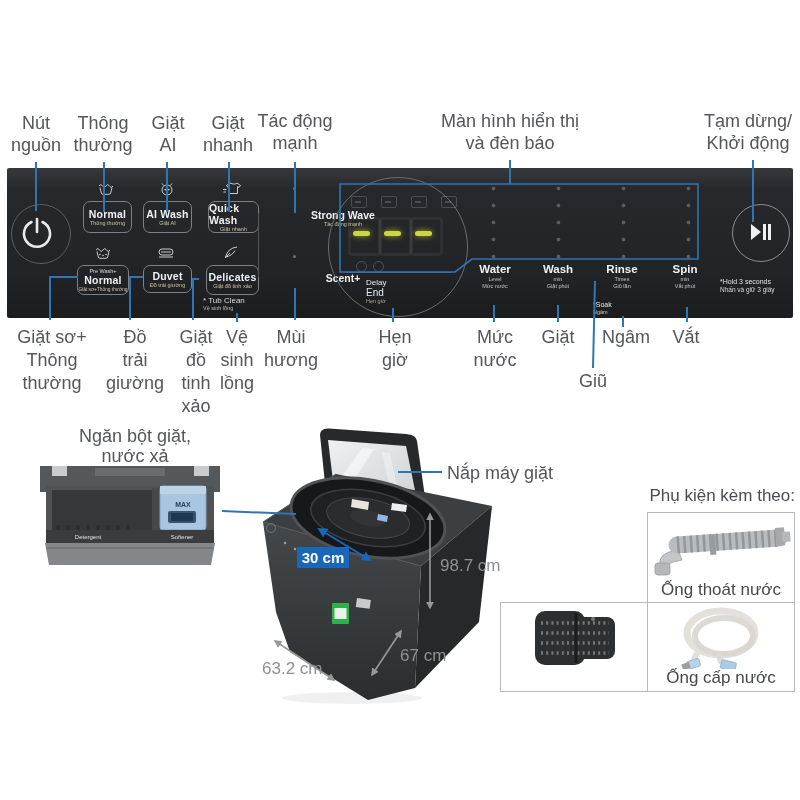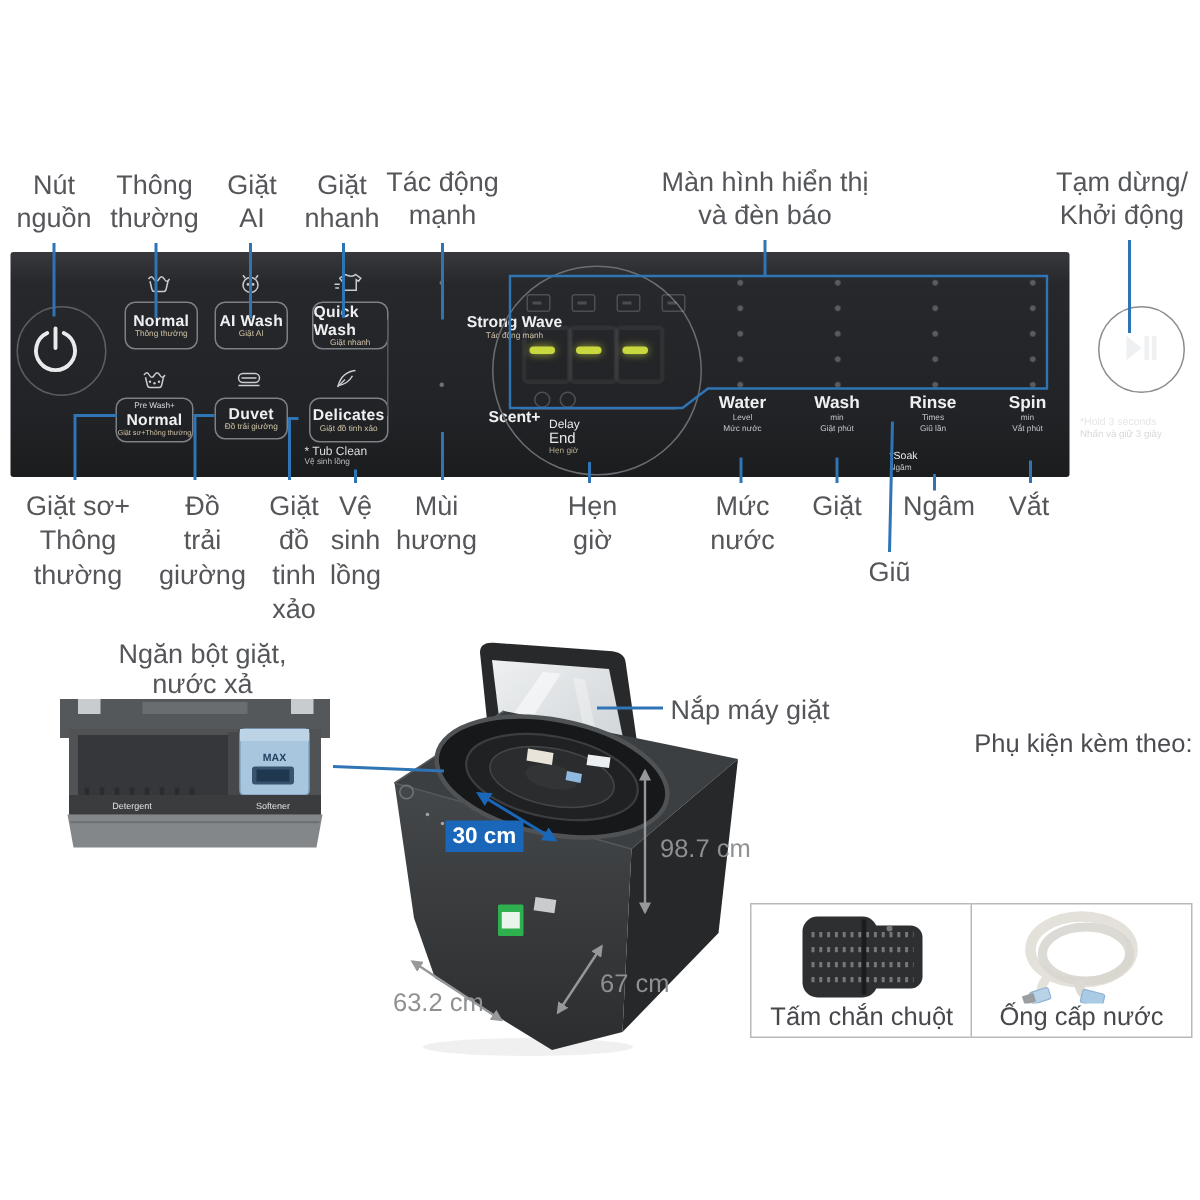--- a/index.html
+++ b/index.html
@@ -4,21 +4,21 @@
 <style>
   html,body{margin:0;padding:0;background:#fff;}
   #stage{position:relative;width:800px;height:800px;background:#fff;overflow:hidden;
          font-family:"Liberation Sans","DejaVu Sans",sans-serif;}
   .abs{position:absolute;}
   
   .callout{position:absolute;font-size:18px;line-height:22px;color:#54565a;
            text-align:center;white-space:pre-line;z-index:6;}
   .callout.b{line-height:23px;}
   
-  .panel{position:absolute;left:7px;top:168px;width:706px;height:150px;z-index:1;
+  .panel{position:absolute;left:7px;top:168px;width:786px;height:150px;z-index:1;
          background:linear-gradient(180deg,#37393c 0%,#27282b 14%,#222326 72%,#1b1c1e 100%);
          border-radius:2px;}
   .pbtn{position:absolute;border:1px solid #7d8084;border-radius:7px;display:flex;
         flex-direction:column;align-items:center;justify-content:center;color:#eef0f2;}
   .pbtn .nm{font-size:10.5px;font-weight:bold;line-height:12px;letter-spacing:.2px;}
   .pbtn .sb{font-size:5.5px;line-height:7px;color:#cfc3a6;}
   .pbtn .pre{font-size:5.5px;line-height:6px;color:#d8dadc;}
   .opt{position:absolute;text-align:center;color:#eef0f2;margin-left:48px;}
   .opt .nm{font-size:10.5px;font-weight:bold;line-height:12px;}
   .opt .sb{font-size:5.5px;line-height:7px;color:#cfc3a6;}
@@ -267,33 +267,44 @@
     <circle cx="325" cy="566" r="1.2" fill="#9fa2a5"></circle>
     <circle cx="271" cy="528" r="4.5" fill="none" stroke="#85888b" stroke-width="1" opacity="0.7"></circle>
 
     <rect x="332" y="603" width="17" height="21" rx="1" fill="#2fb04f"></rect>
     <rect x="334.5" y="608" width="12" height="11" fill="#e9f5ec"></rect>
     <rect x="357" y="598" width="14" height="9" fill="#c9cbcc" transform="rotate(8 357 598)"></rect>
   </svg>
 
   <div class="acctitle">Phụ kiện kèm theo:</div>
 
+  <div class="accbox" style="left:647px;top:512px;width:146px;height:90px;">
+    <svg style="position:absolute;left:3px;top:6px;" width="140" height="58" viewBox="0 0 140 58">
+      <path d="M10,52 q-5,-15 8,-19 l9,-2 4,10 -9,2 q-6,2 -5,9 Z" fill="#c3c6c8" stroke="#9a9da0" stroke-width="0.8"></path>
+      <rect x="4" y="44" width="15" height="12" rx="3" fill="#b5b8ba" stroke="#9a9da0" stroke-width="0.8"></rect>
+      <line x1="26" y1="26" x2="128" y2="19" stroke="#b9bcbe" stroke-width="17" stroke-linecap="round"></line>
+      <line x1="26" y1="26" x2="128" y2="19" stroke="#93969a" stroke-width="17" stroke-dasharray="2.5 4"></line>
+      <rect x="124" y="9" width="9" height="18" fill="#a6a9ab" transform="rotate(-4 124 9)"></rect>
+      <rect x="131" y="13" width="8" height="10" fill="#b5b8ba" transform="rotate(-4 131 13)"></rect>
+      <rect x="58" y="16" width="6" height="20" fill="#999c9e" transform="rotate(-4 58 16)"></rect>
+    </svg>
+    <div class="acccap">Ống thoát nước</div>
+  </div>
 
   <div class="accbox" style="left:500px;top:602px;width:147px;height:88px;">
     <svg style="position:absolute;left:28px;top:4px;" width="92" height="62" viewBox="0 0 92 62">
       <rect x="6" y="4" width="50" height="54" rx="10" fill="#2d2f31"></rect>
       <rect x="38" y="10" width="48" height="42" rx="8" fill="#2d2f31"></rect>
       <line x1="12" y1="16" x2="80" y2="16" stroke="#75787b" stroke-width="3.5" stroke-dasharray="2 3.2"></line>
       <line x1="12" y1="26" x2="80" y2="26" stroke="#75787b" stroke-width="3.5" stroke-dasharray="2 3.2"></line>
       <line x1="12" y1="36" x2="80" y2="36" stroke="#75787b" stroke-width="3.5" stroke-dasharray="2 3.2"></line>
       <line x1="12" y1="46" x2="80" y2="46" stroke="#75787b" stroke-width="3.5" stroke-dasharray="2 3.2"></line>
       <line x1="47" y1="6" x2="47" y2="56" stroke="#1b1c1e" stroke-width="3"></line>
       <circle cx="64" cy="12" r="2" fill="#75787b"></circle>
     </svg>
-    <div class="acccap">Tấm chắn chuột</div>
   </div>
 
   <div class="accbox" style="left:647px;top:602px;width:146px;height:88px;">
     <svg style="position:absolute;left:13px;top:2px;" width="120" height="64" viewBox="0 0 120 64">
       <ellipse cx="60" cy="28" rx="34" ry="22" fill="none" stroke="#e3e1da" stroke-width="7"></ellipse>
       <ellipse cx="63" cy="31" rx="29" ry="18" fill="none" stroke="#d8d6cf" stroke-width="6" opacity="0.9"></ellipse>
       <path d="M38,46 q-7,7 -4,13" fill="none" stroke="#e3e1da" stroke-width="6"></path>
       <path d="M58,49 q0,7 6,11" fill="none" stroke="#dcdad3" stroke-width="6"></path>
       <rect x="26" y="55" width="13" height="8" rx="1.5" fill="#b8d2e8" stroke="#8fb3d4" stroke-width="0.8" transform="rotate(-18 32 59)"></rect>
       <rect x="60" y="56" width="15" height="9" rx="1.5" fill="#a9cbe6" stroke="#8fb3d4" stroke-width="0.8" transform="rotate(14 67 60)"></rect>

